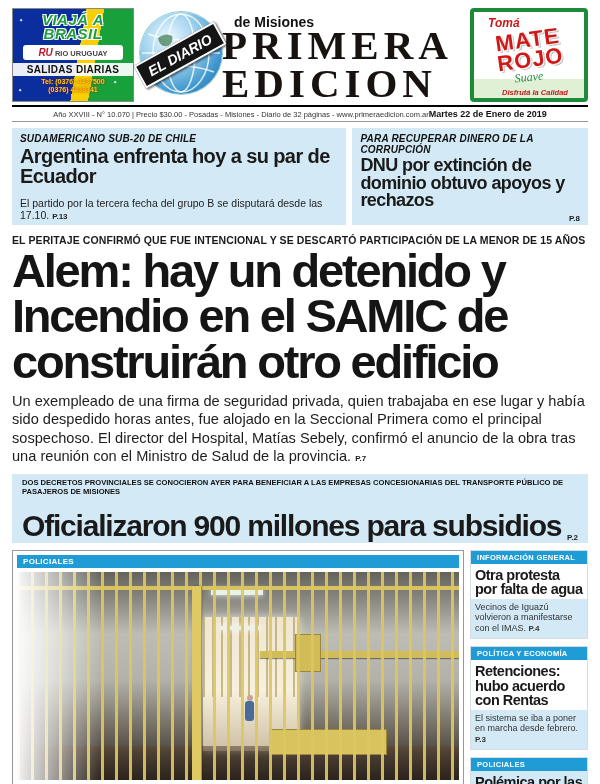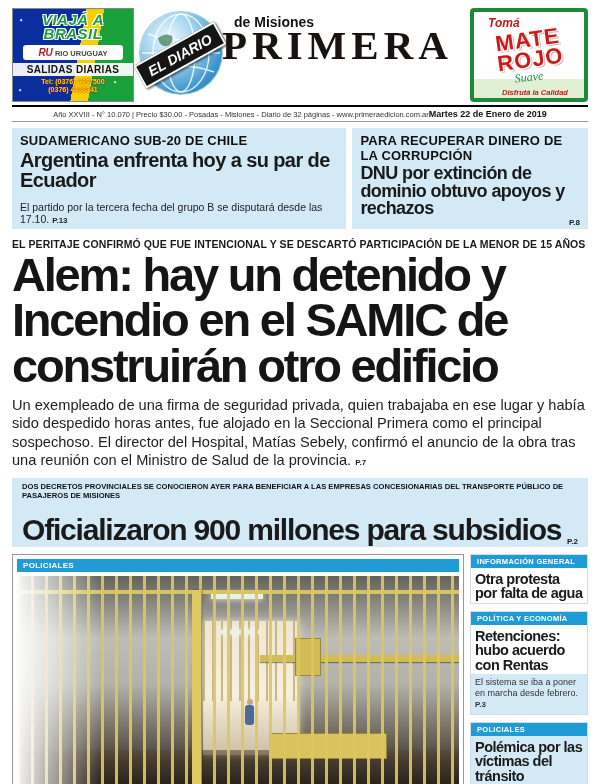--- a/index.html
+++ b/index.html
@@ -46,21 +46,21 @@
   .infoline { display:flex; justify-content:center; align-items:center;
     border-top:2px solid #000; border-bottom:1px solid #999; margin-top:3px; padding:2px 0 2px; }
   .infoline .l { font-size:7.5px; color:#333; }
   .infoline .r { font-size:9px; font-weight:bold; color:#111; }
 
   
   .topstories { display:flex; gap:6px; margin-top:6px; }
   .tsbox { background:#d3eaf6; padding:5px 8px 4px; }
   .ts-left { flex:1.45; }
   .ts-right { flex:1; position:relative; }
-  .kicker-s { font-size:13px; font-weight:bold; letter-spacing:.2px; color:#111; }
+  .kicker-s { font-size:10px; font-weight:bold; letter-spacing:.2px; color:#111;font-style:italic; }
   .ts-left h2 { font-size:20px; letter-spacing:-.6px; line-height:1.02; margin-top:2px; }
   .ts-right h2 { font-size:18px; letter-spacing:-.6px; line-height:.98; margin-top:2px; }
   .ts-sub { font-size:10.5px; color:#222; margin-top:10px; }
   .pref { font-weight:bold; font-size:8px; }
   .ts-pref { position:absolute; right:8px; bottom:2px; }
 
   
   .mainstory { margin-top:9px; }
   .kicker-m { font-size:10.5px; font-weight:bold; letter-spacing:.1px; }
   .bigh { font-size:47px; font-weight:bold; letter-spacing:-2.2px; line-height:.97;
@@ -153,20 +153,21 @@
             <path d="M8,22 Q41,34 74,22"></path>
             <path d="M8,60 Q41,48 74,60"></path>
           </g>
           <path d="M18,26 q8,-6 14,-2 q2,6 -4,10 q-8,2 -10,-8z" fill="rgba(40,110,60,.65)"></path>
         </svg>
       </div>
       <div class="banner">EL DIARIO</div>
       <div class="tagline">de Misiones</div>
       <div class="ptitle">
         <div>PRIMERA</div>
+        <div>EDICION</div>
       </div>
     </div>
 
     <div class="ad-mate">
       <div class="am-toma">Tomá</div>
       <div class="am-brand">
         <div>MATE</div>
         <div>ROJO</div>
       </div>
       <div class="am-suave">Suave</div>
@@ -235,20 +236,24 @@
         <div class="leftlight"></div>
       </div>
       <div class="ph-head">Imputables a los 15: opiniones misioneras</div>
 
     </div>
 
     <div class="sidebar">
       <div class="sb-item">
         <div class="secband">INFORMACIÓN GENERAL</div>
         <div class="sb-h">Otra protesta por falta de agua</div>
+        <div class="sb-sub">
+          <span>Vecinos de Iguazú volvieron a manifestarse con el IMAS.</span>
+          <span class="pref">P.4</span>
+        </div>
       </div>
       <div class="sb-item">
         <div class="secband">POLÍTICA Y ECONOMÍA</div>
         <div class="sb-h">Retenciones: hubo acuerdo con Rentas</div>
         <div class="sb-sub">
           <span>El sistema se iba a poner en marcha desde febrero.</span>
           <span class="pref">P.3</span>
         </div>
       </div>
       <div class="sb-item blue">

